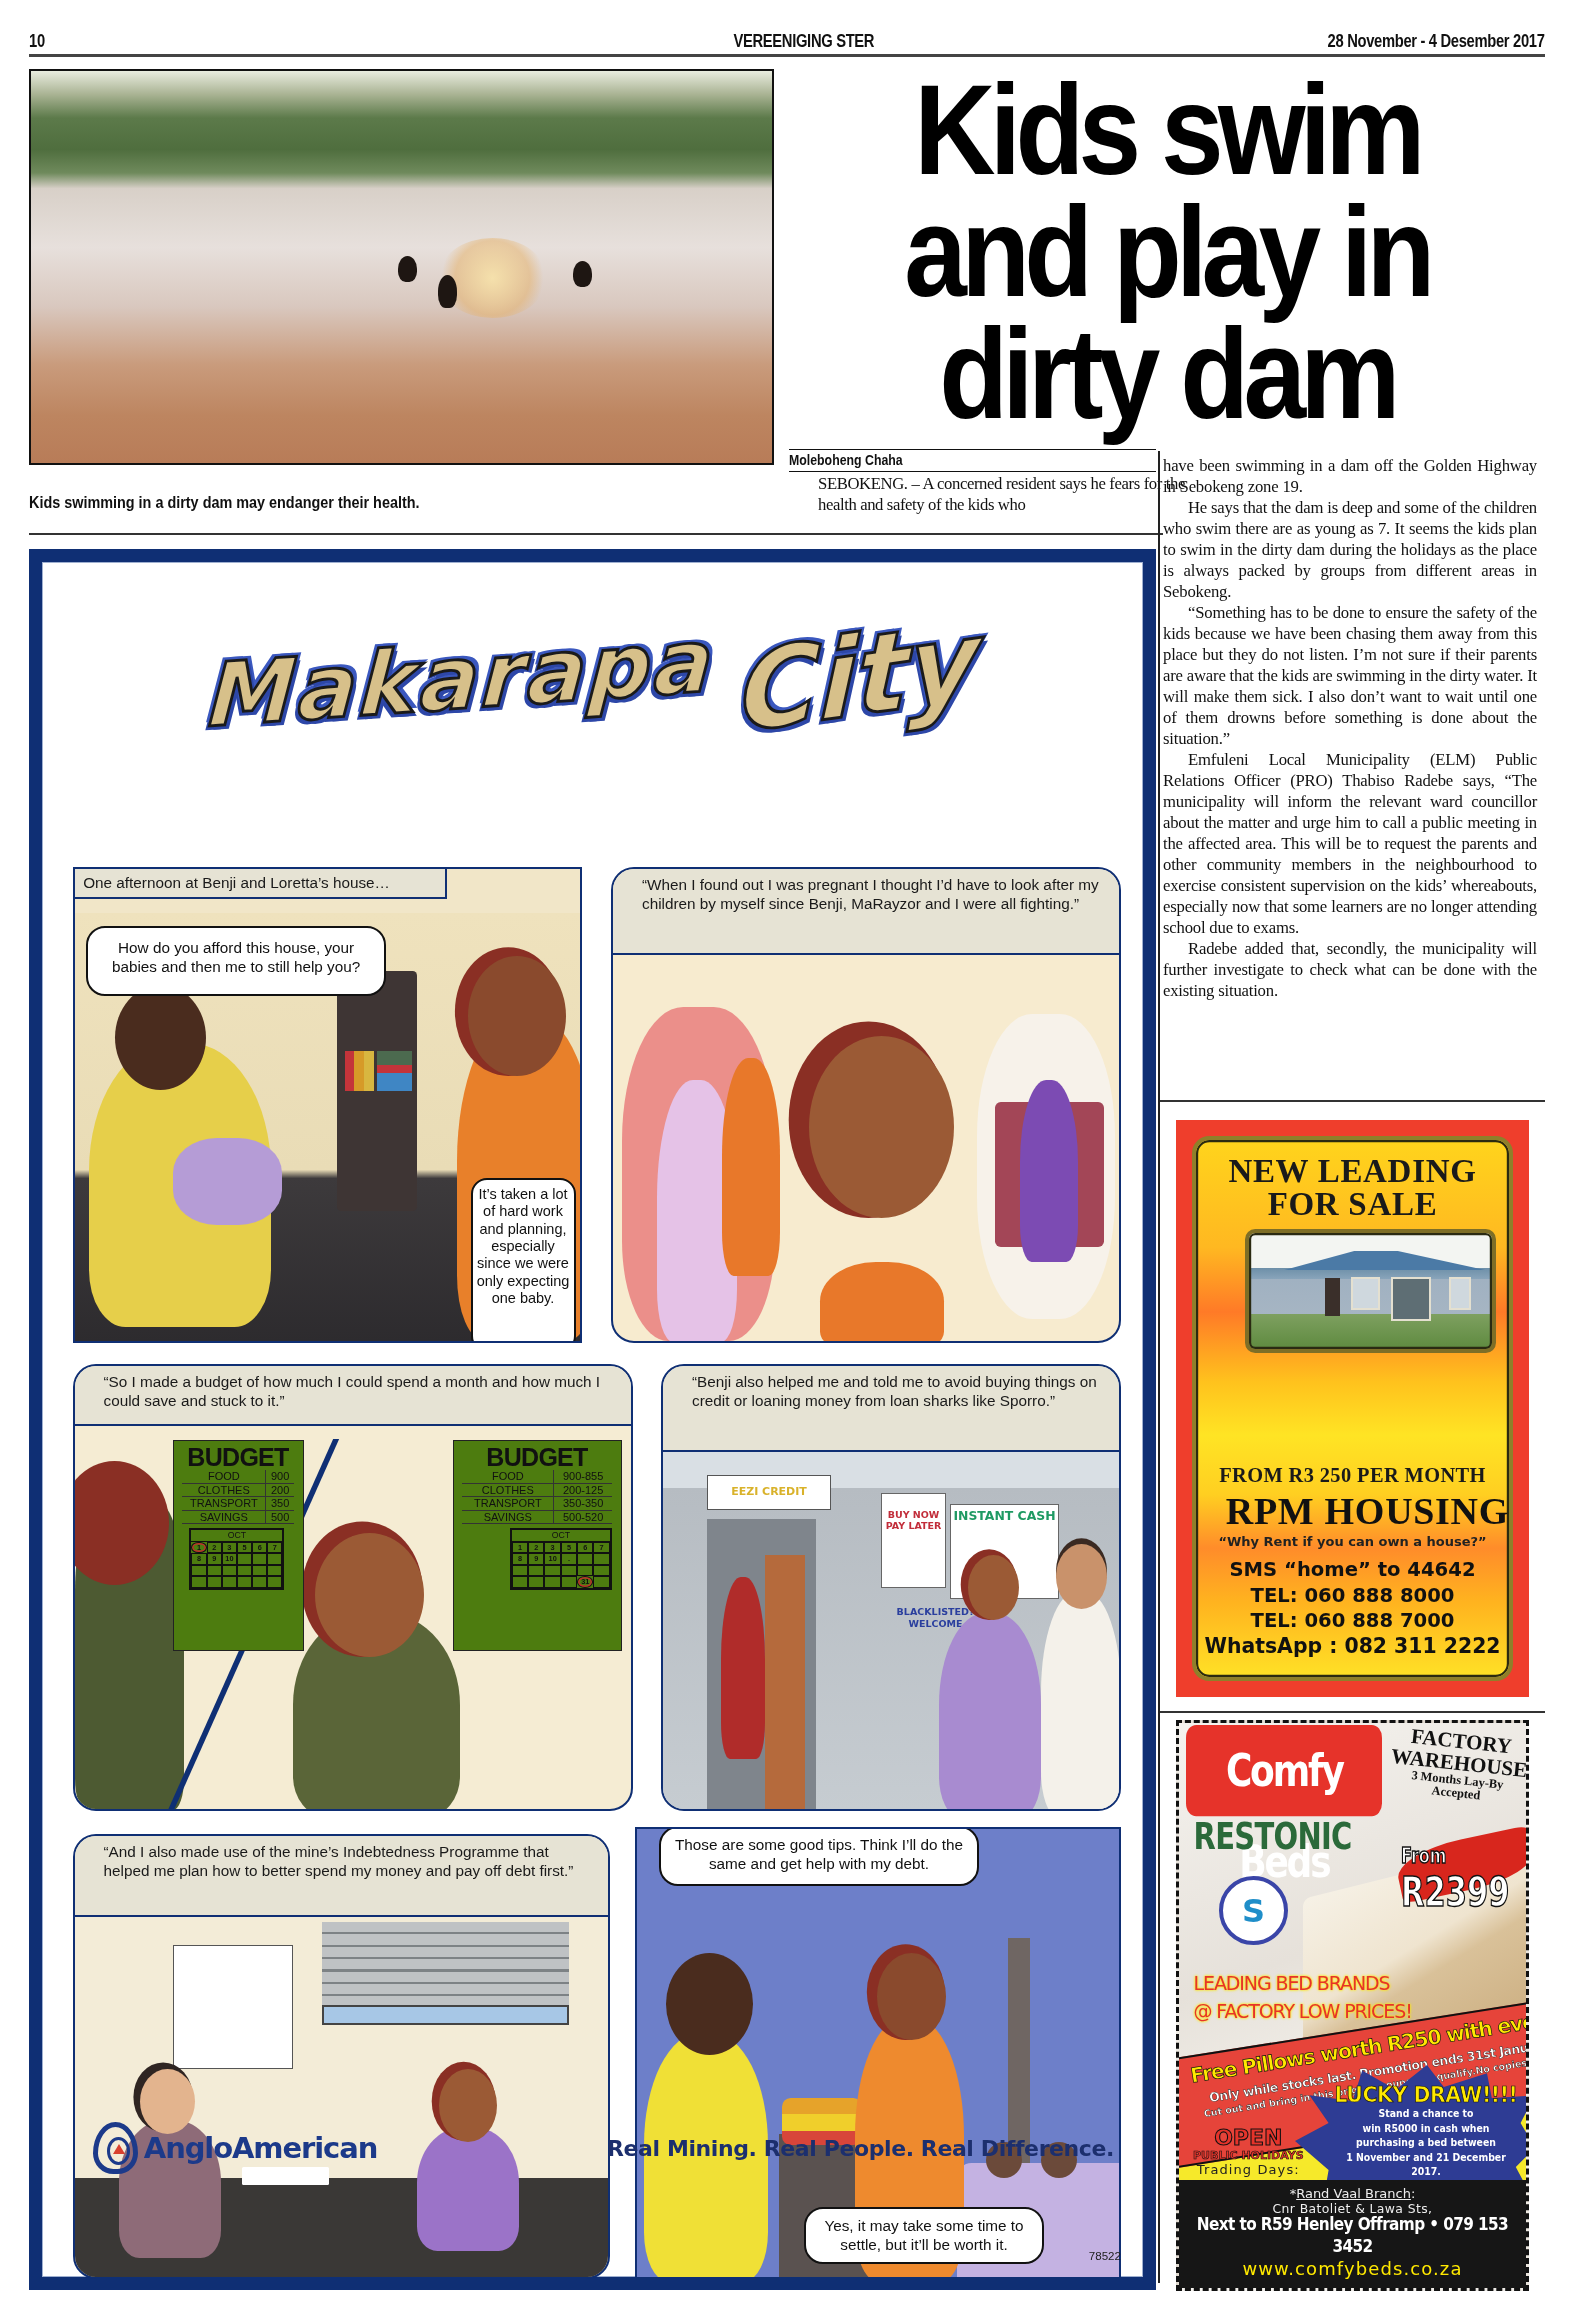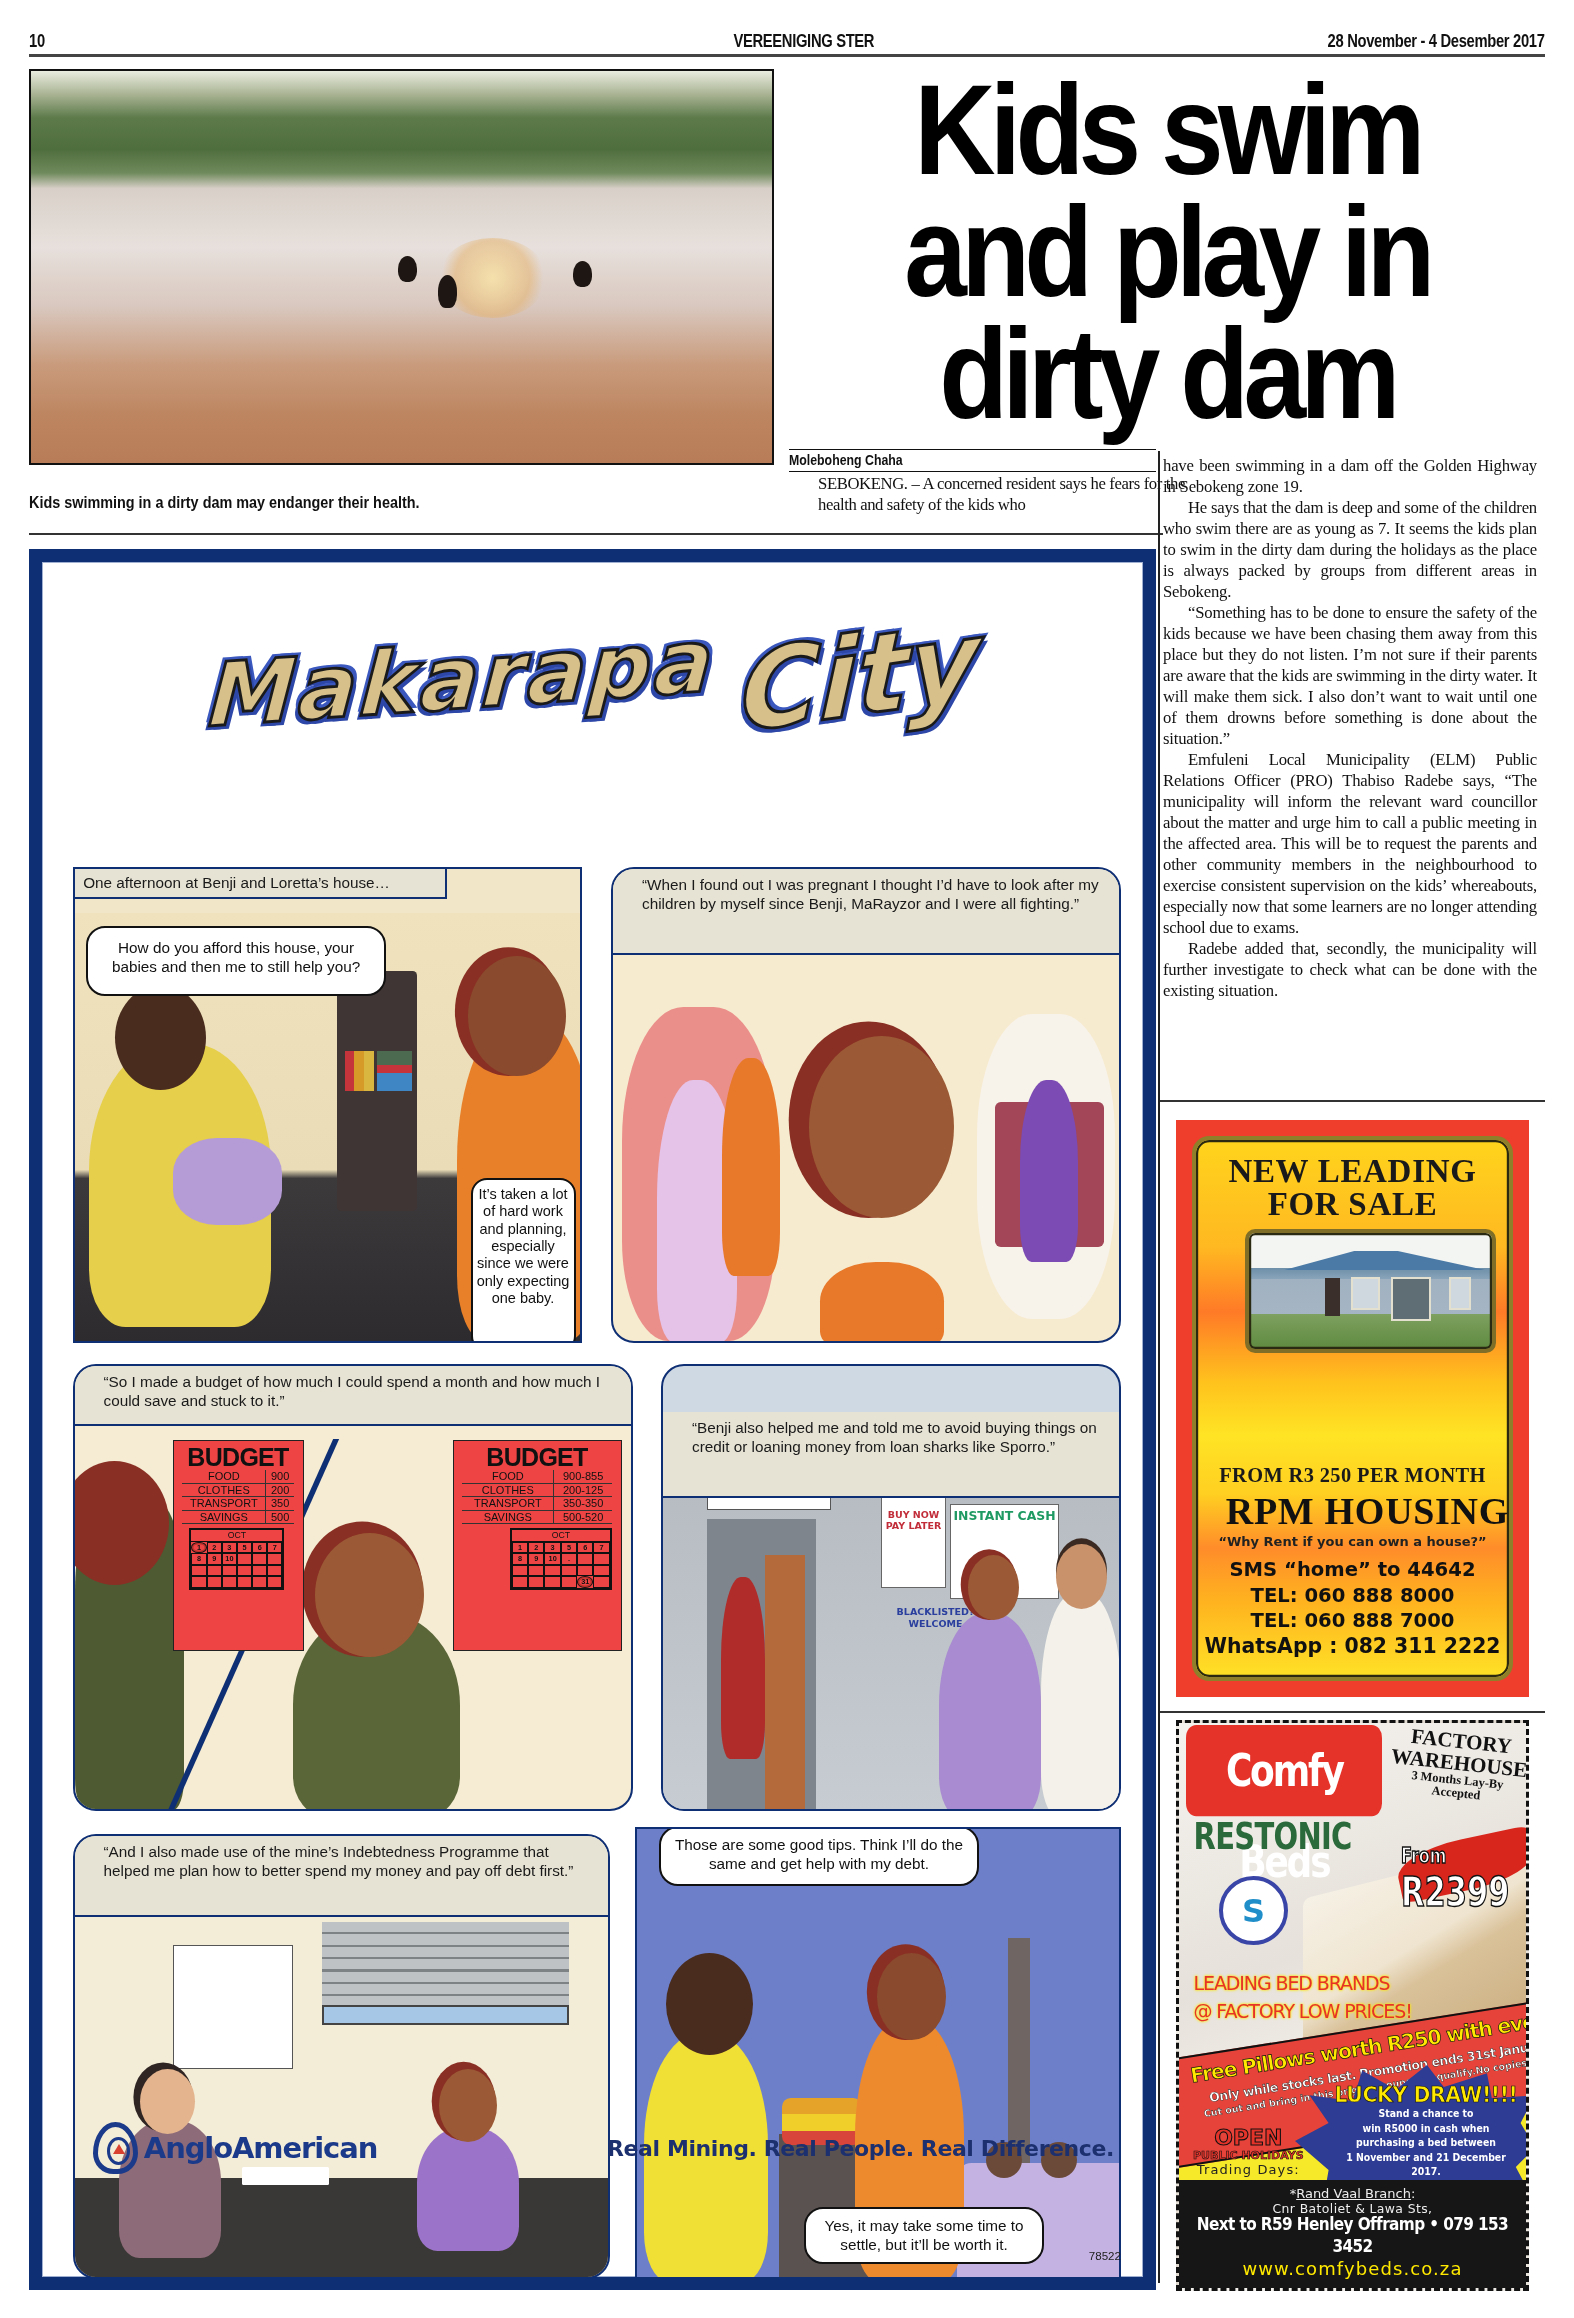--- a/index.html
+++ b/index.html
@@ -53,21 +53,21 @@
   .panel.round { border-radius: 23px; }
   .cap-box { position: absolute; left: 0; right: 0; top: 0; background: #e6e3d4; border-bottom: 2.9px solid #0f2f74; font-size: 15.3px; line-height: 19.6px; padding: 5.8px 17.4px; color: #1a1a1a; }
   .cap-box.small { right: auto; border-right: 2.9px solid #0f2f74; padding: 4.4px 8.7px; }
   .bubble { position: absolute; background: #fff; border: 2.2px solid #111; border-radius: 19px; font-size: 15.3px; line-height: 19px; text-align: center; color: #111; padding: 7.3px 10.2px; }
 
   .scene { position: absolute; left: 0; right: 0; bottom: 0; }
   .figure { position: absolute; border-radius: 45% 45% 20% 20%; }
   .head { position: absolute; border-radius: 50%; }
 
   
-  .budget { position: absolute; background: #ef4444; border: 1.5px solid #222; padding: 4.4px 8.7px; }
+  .budget { position: absolute; background: #4d7c0f; border: 1.5px solid #222; padding: 4.4px 8.7px; }
   .budget h4 { font-family: "Liberation Sans", sans-serif; font-size: 25px; font-weight: bold; text-align: center; line-height: 25px; letter-spacing: -0.7px; }
   .budget table { border-collapse: collapse; width: 100%; font-size: 11px; line-height: 12.4px; }
   .budget td { border-bottom: 1.1px solid #333; text-align: center; padding: 0 2.9px; }
   .budget td + td { border-left: 1.1px solid #333; }
   .cal { margin: 4.4px 0 0 auto; border: 2.2px solid #111; width: 102px; }
   .cal .mon { text-align: center; font-size: 8.7px; font-weight: normal; border-bottom: 1.5px solid #111; line-height: 10.2px; }
   .cal .grid { display: grid; grid-template-columns: repeat(6, 1fr); }
   .cal .grid div { border: 0.7px solid #111; height: 11.6px; font-size: 7.3px; font-weight: bold; text-align: center; line-height: 10.2px; }
   .cal .circ { border-radius: 50%; box-shadow: 0 0 0 1.5px #c0302a inset; }
 
@@ -324,21 +324,21 @@
     <div class="figure" style="left:44px;top:153px;width:109px;height:298px;background:#7f858c;border-radius:0;"></div>
     <div class="figure" style="left:58px;top:211px;width:44px;height:182px;background:#b02c2a;"></div>
     <div class="figure" style="left:102px;top:189px;width:40px;height:262px;background:#b56a3c;border-radius:0;"></div>
     <div class="figure" style="left:218px;top:127px;width:65px;height:95px;background:#fff;border:1.5px solid #666;border-radius:0;font-family:'DejaVu Sans',sans-serif;font-weight:bold;font-size:9.5px;line-height:11px;color:#c22d3a;text-align:center;padding-top:14.5px;">BUY NOW PAY LATER</div>
     <div class="figure" style="left:287px;top:138px;width:109px;height:95px;background:#fff;border:1.5px solid #666;border-radius:0;font-family:'DejaVu Sans',sans-serif;font-weight:bold;font-size:12.4px;line-height:14.5px;color:#1f9a63;text-align:center;padding-top:4.4px;">INSTANT CASH</div>
     <div class="figure" style="left:218px;top:240px;width:109px;height:36px;border-radius:0;font-family:'DejaVu Sans',sans-serif;font-weight:bold;font-size:9.5px;line-height:11.6px;color:#2a3f9e;text-align:center;">BLACKLISTED? WELCOME</div>
     <div class="figure" style="left:276px;top:247px;width:102px;height:204px;background:#a88bd0;"></div>
     <div class="head" style="left:305px;top:189px;width:51px;height:65px;background:#9b5a35;box-shadow:-4.4px -2.9px 0 2.9px #8a2f24;"></div>
     <div class="figure" style="left:378px;top:225px;width:80px;height:225px;background:#f4f1ea;"></div>
     <div class="head" style="left:393px;top:178px;width:51px;height:65px;background:#c9926b;box-shadow:0 -5.8px 0 0 #3b2a22;"></div>
-    <div class="cap-box" style="height:86px;padding-left:29px;margin-top:46px;">“Benji also helped me and told me to avoid buying things on credit or loaning money from loan sharks like Sporro.”</div>
+    <div class="cap-box" style="height:86px;padding-left:29px;">“Benji also helped me and told me to avoid buying things on credit or loaning money from loan sharks like Sporro.”</div>
   </div>
 
   <div class="panel round" style="left:30.5px;top:1272px;width:537px;height:445px;background:#f3ecd7;">
     <div class="figure" style="left:98px;top:109px;width:120px;height:124px;background:#fff;border:1.5px solid #555;border-radius:0;"></div>
     <div class="figure" style="left:247px;top:86px;width:247px;height:84px;background:repeating-linear-gradient(180deg,#bfc2c4 0 10.2px,#7d8285 10.2px 12.4px);border-radius:0;"></div>
     <div class="figure" style="left:247px;top:169px;width:247px;height:20.4px;background:#a7c7e6;border:2.2px solid #444;border-radius:0;"></div>
     <div class="figure" style="left:0;top:342px;width:537px;height:109px;background:#3a3836;border-radius:0;"></div>
     <div class="figure" style="left:44px;top:284px;width:102px;height:138px;background:#8e6b78;"></div>
     <div class="head" style="left:65px;top:233px;width:55px;height:65px;background:#e3b48e;box-shadow:-4.4px -4.4px 0 2.2px #2f2522;"></div>
     <div class="figure" style="left:342px;top:291px;width:102px;height:124px;background:#9b73c8;"></div>

